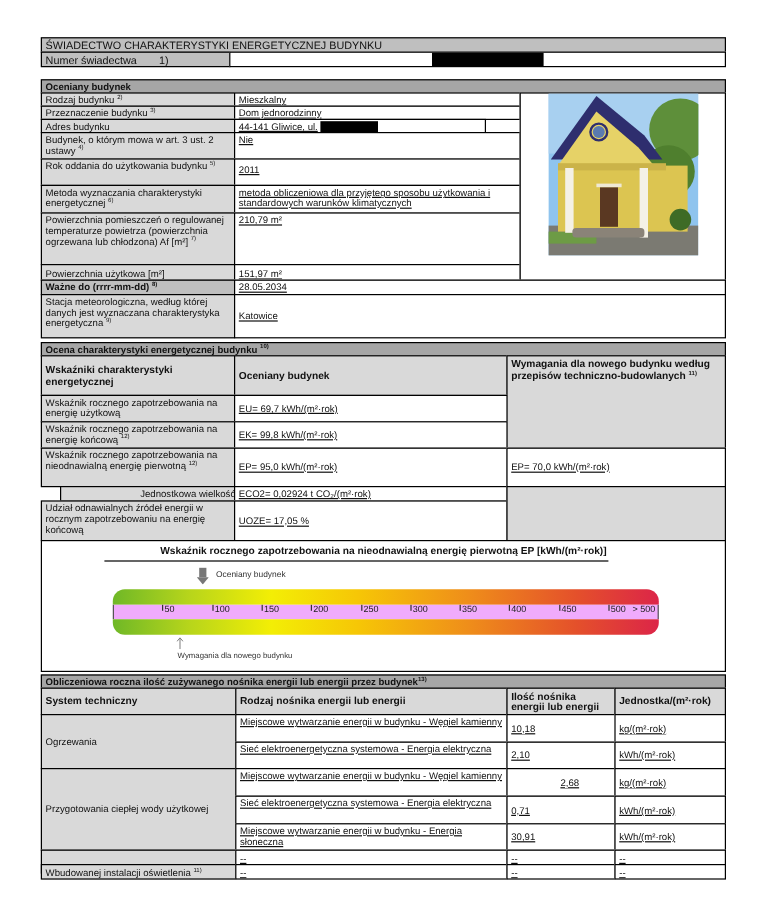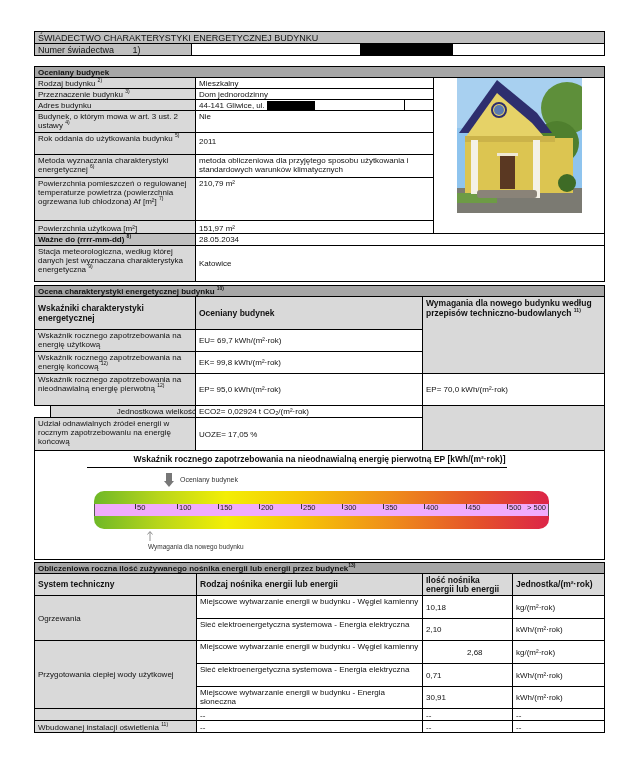--- a/index.html
+++ b/index.html
@@ -2,21 +2,21 @@
 <html><head>
 <meta charset="utf-8">
 <style>
   html, body { margin:0; padding:0; background:#ffffff; }
   body { width:633px; height:767px; position:relative; font-family:"Liberation Sans", sans-serif; color:#111; font-size:8px; line-height:9px; overflow:hidden; }
   .abs { position:absolute; box-sizing:border-box; }
   .bd { border:1px solid #000; }
   .gray-h { background:#a6a6a6; }
   .gray-l { background:#d9d9d9; }
   .gray-m { background:#bfbfbf; }
-  .white { background:#fff; }
+  .white { background:#fff;text-decoration:underline; }
   .cell { position:absolute; box-sizing:border-box; border:1px solid #000; padding:1px 3px; overflow:hidden; }
   .b { font-weight:bold; }
   sup { font-size:5px; line-height:0; vertical-align:super; }
   .vc { display:flex; align-items:center; }
   .redact { background:#000; position:absolute; }
   .bar { position:absolute; left:93px; width:455px; height:13px; background:linear-gradient(to right,#6fb827 0%,#b7d51b 14%,#f3ee05 29%,#f6c606 45%,#ef8e1a 65%,#e4502b 85%,#dc2548 100%); }
   .tick { position:absolute; width:1px; height:5px; background:#333; top:0; }
   .tick-lbl { position:absolute; font-size:7.5px; top:-1px; color:#222; }
 </style>
 </head>

